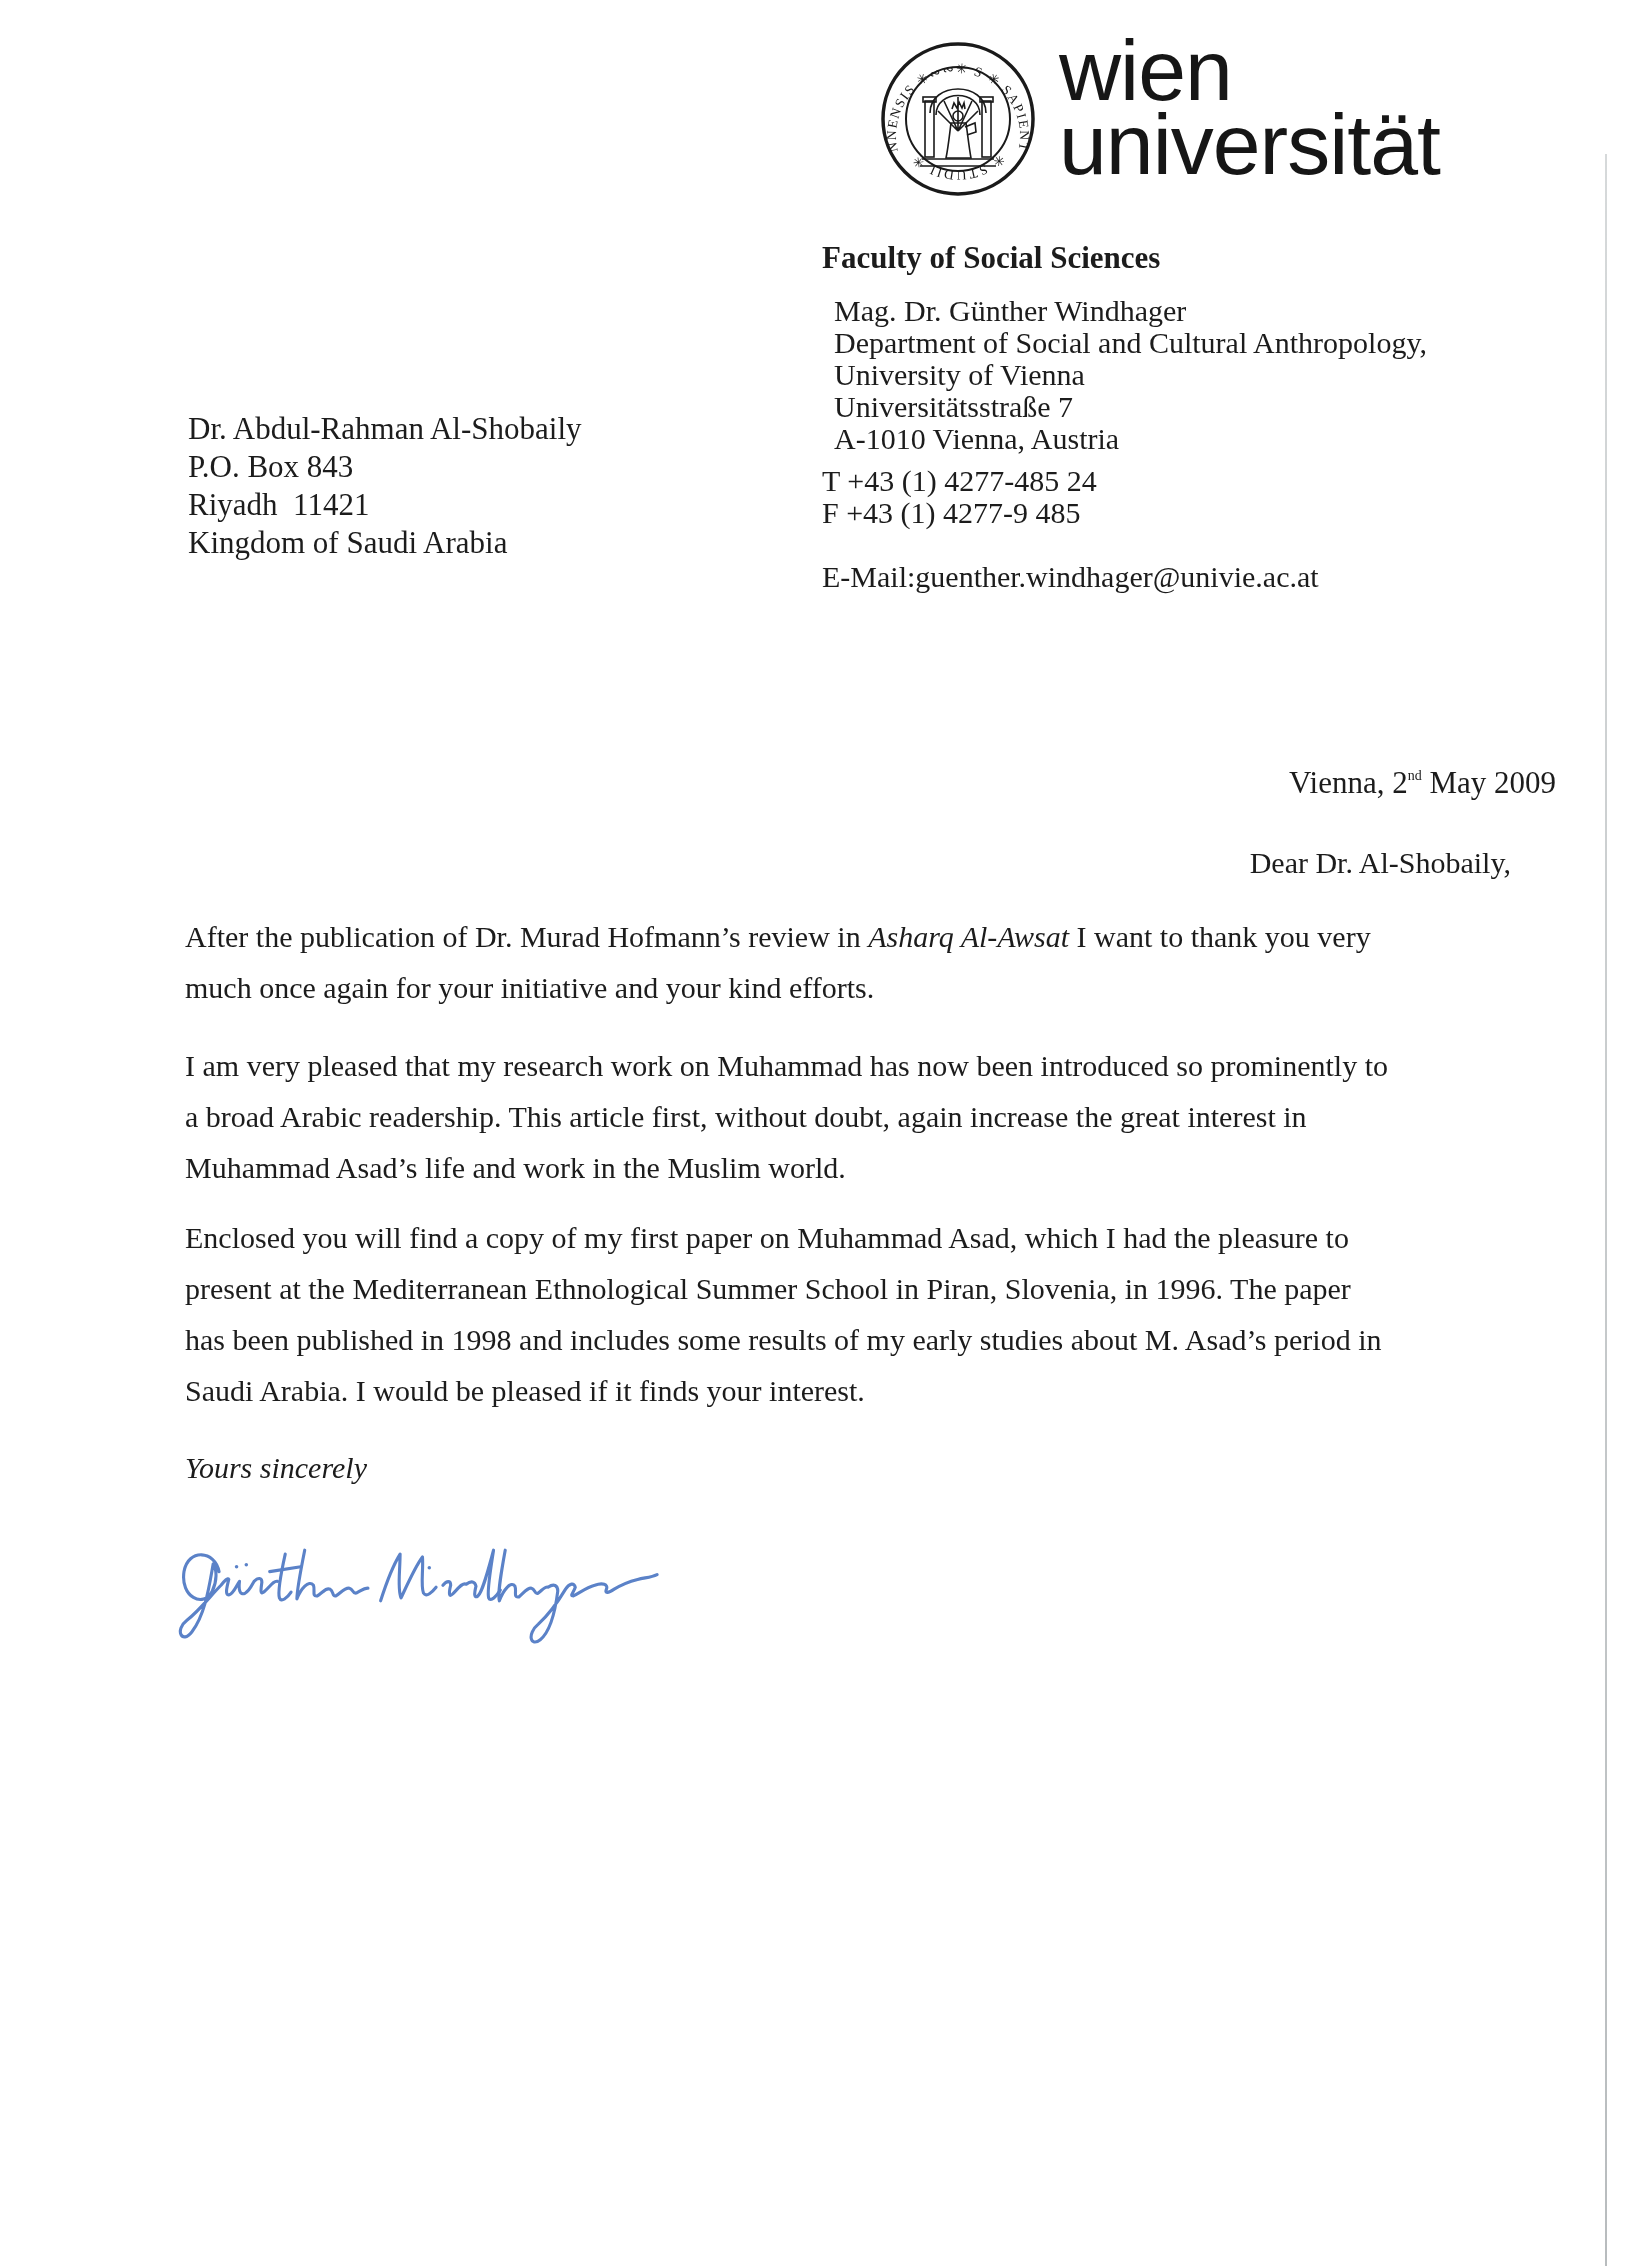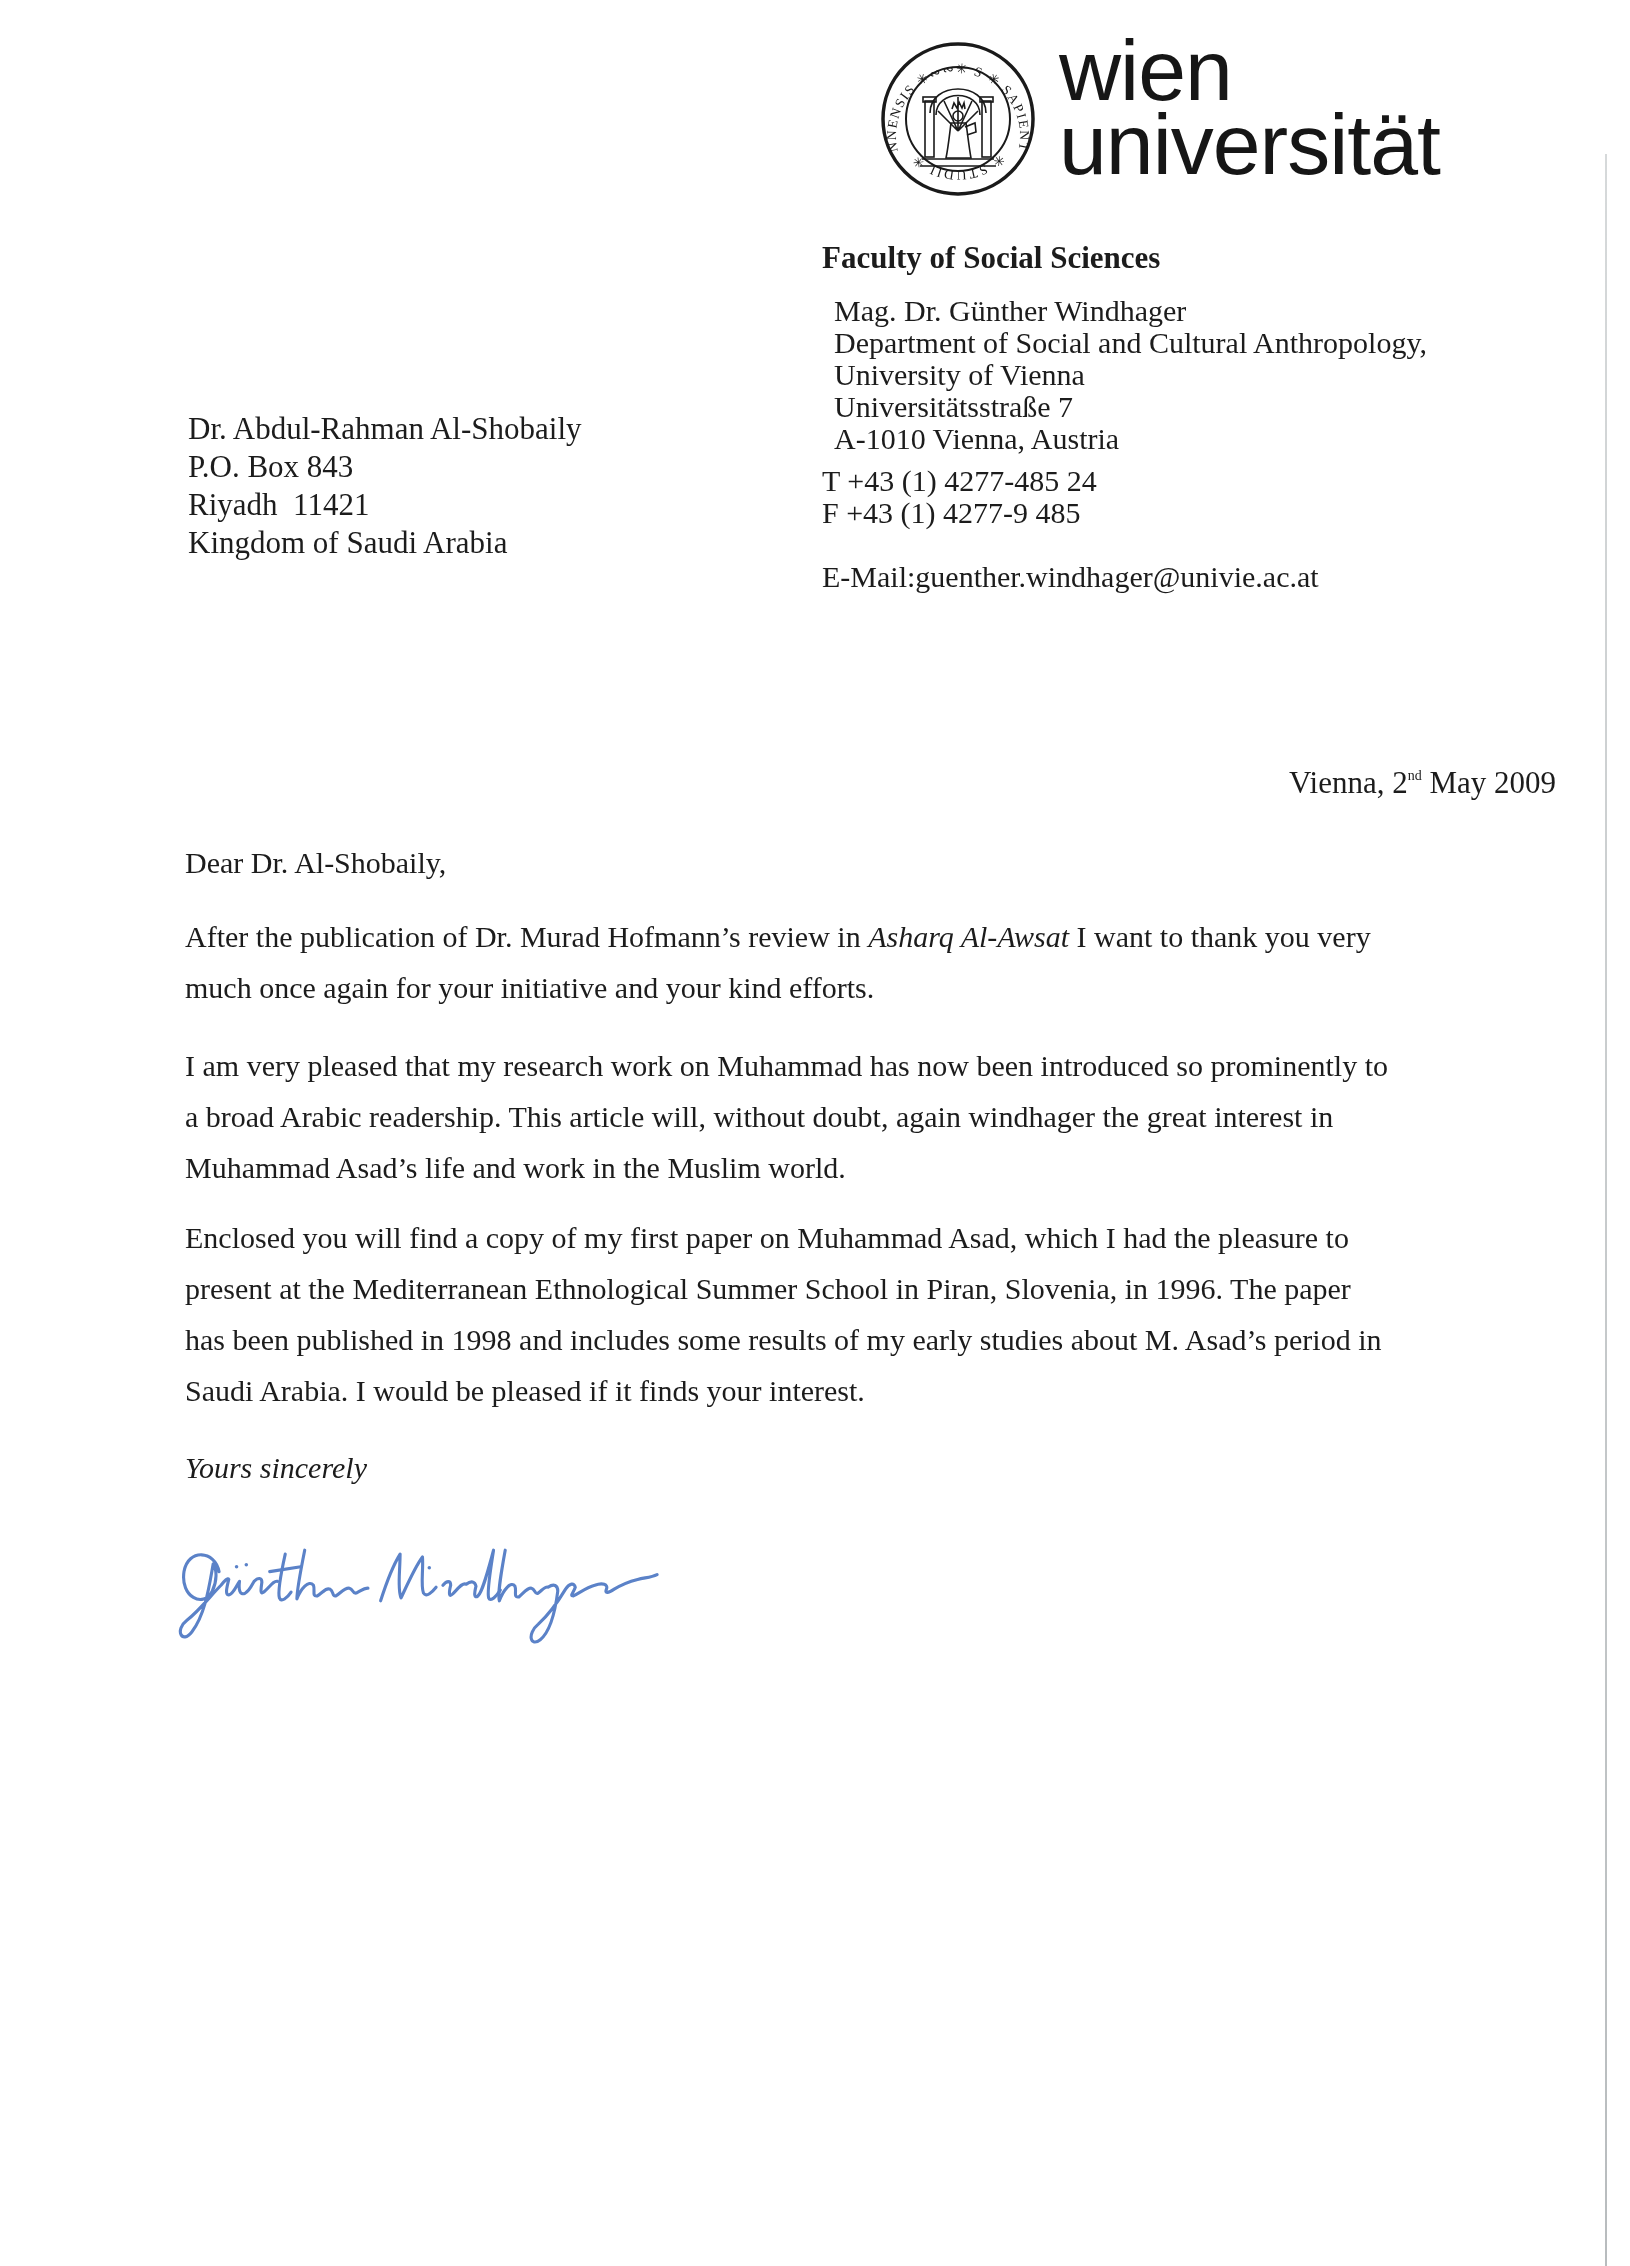--- a/index.html
+++ b/index.html
@@ -39,21 +39,21 @@
   
   .recipient{left:188px;top:410px;font-size:31px;line-height:38px;}
 
   
   .date{right:75px;top:765px;font-size:31px;}
   .date .sup{font-size:14px;position:relative;top:-12.7px;}
 
   
   .body-block{left:185px;top:843px;width:1326px;font-size:30px;}
   .line{line-height:39px;white-space:nowrap;margin-top:12px;}
-  .salutation{line-height:39px;}
+  .salutation{line-height:39px;text-align:right;}
   .para1{margin-top:35px;}
   .para2{margin-top:39px;}
   .para3{margin-top:31px;}
   .closing{margin-top:66px;line-height:39px;}
   .signoff{margin-top:38px;line-height:39px;font-style:italic;}
   .ital{font-style:italic;}
 
   .signature{left:168px;top:1521px;width:507px;height:146px;}
 </style>
 </head>
@@ -129,21 +129,21 @@
   <div class="abs body-block">
     <div class="salutation nowrap">Dear Dr. Al-Shobaily,</div>
 
     <div class="para1">
       <div class="line"><span>After the publication of Dr. Murad Hofmann’s review in </span><span class="ital">Asharq Al-Awsat</span><span> I want to thank you very</span></div>
       <div class="line">much once again for your initiative and your kind efforts.</div>
     </div>
 
     <div class="para2">
       <div class="line">I am very pleased that my research work on Muhammad has now been introduced so prominently to</div>
-      <div class="line">a broad Arabic readership. This article will, without doubt, again windhager the great interest in</div>
+      <div class="line">a broad Arabic readership. This article first, without doubt, again increase the great interest in</div>
       <div class="line">Muhammad Asad’s life and work in the Muslim world.</div>
     </div>
 
     <div class="para3">
       <div class="line">Enclosed you will find a copy of my first paper on Muhammad Asad, which I had the pleasure to</div>
       <div class="line">present at the Mediterranean Ethnological Summer School in Piran, Slovenia, in 1996. The paper</div>
       <div class="line">has been published in 1998 and includes some results of my early studies about M. Asad’s period in</div>
       <div class="line">Saudi Arabia. I would be pleased if it finds your interest.</div>
     </div>
 

